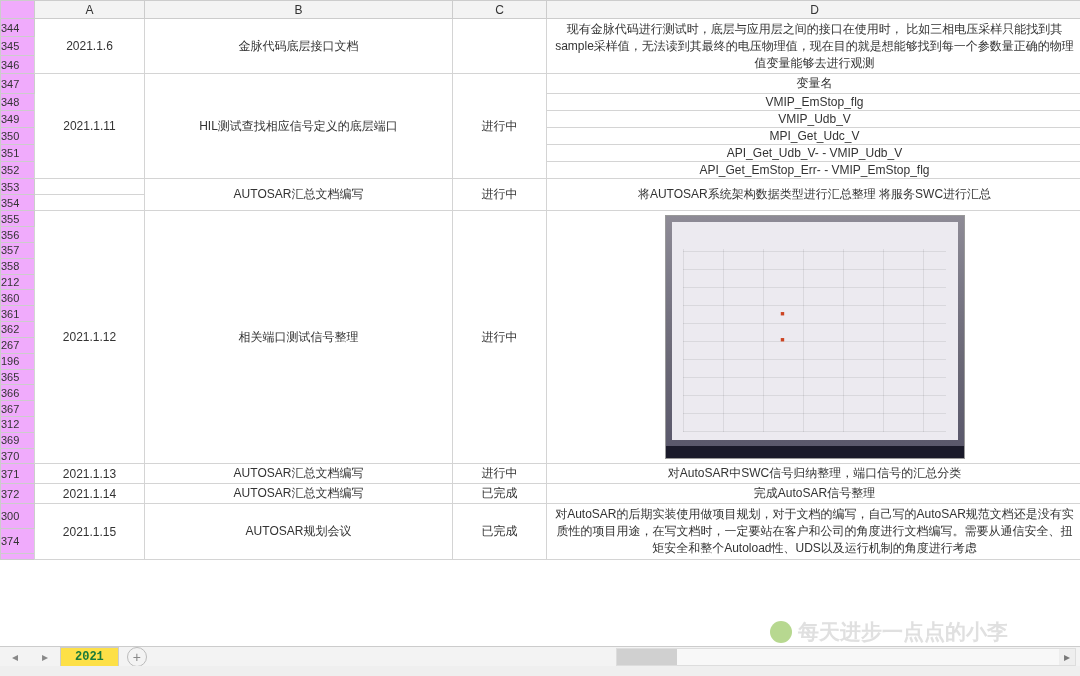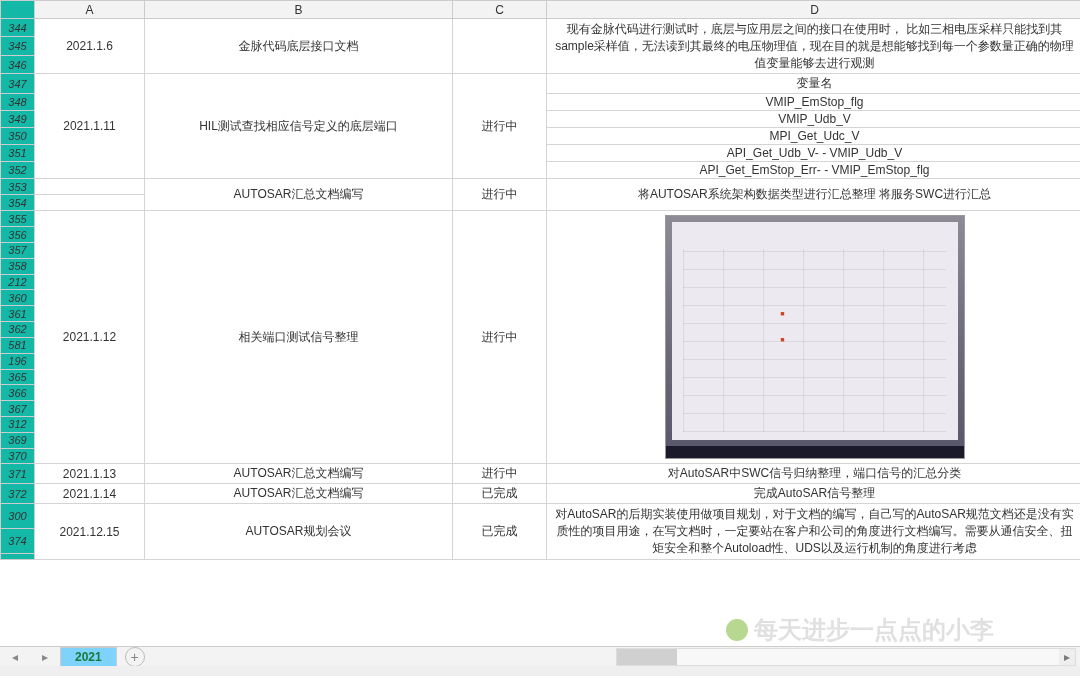--- a/index.html
+++ b/index.html
@@ -26,28 +26,26 @@
   .col-hdr {
     background: #f3f3f3;
     border: 1px solid #ccc;
     text-align: center;
     font-weight: normal;
     font-size: 12px;
     color: #333;
     height: 18px;
   }
   .row-hdr {
-    background: #14b8a6;
+    background: #f0abfc;
     border: 1px solid #ccc;
-    text-align: center;
     font-weight: normal;
     font-size: 11px;
     color: #333;
     width: 34px;
-    font-style: italic;
   }
   td.cell {
     border: 1px solid #d4d4d4;
     text-align: center;
     vertical-align: middle;
     font-size: 12px;
     padding: 1px 2px;
     height: 16px;
     overflow: hidden;
   }
@@ -80,42 +78,43 @@
     bottom: 10px; left: 0; right: 0; height: 20px;
     background: #f3f3f3;
     border-top: 1px solid #ccc;
     display: flex;
     align-items: center;
     font-size: 12px;
   }
   .tab-nav { width: 60px; display:flex; justify-content:space-around; color:#888; }
   .tab {
     padding: 2px 14px;
-    background: #7dd3fc;
+    background: #fde047;
     border: 1px solid #ccc;
     border-bottom: none;
     color: #1a7a3a;
     font-weight: bold;
+    font-family: Liberation Mono, monospace;
   }
   .tab-add {
     width: 20px; height: 20px; border-radius: 50%;
     border: 1px solid #bbb; text-align:center; line-height:18px;
     margin-left: 8px; color:#888; font-size:14px;
   }
   .hscroll-area {
     position:absolute; bottom:10px; right:4px; width:460px; height:18px;
     background:#f8f8f8; border:1px solid #ddd;
   }
   .hscroll-thumb { position:absolute; left:0; width:60px; top:0; bottom:0; background:#d0d0d0; }
   .hscroll-right { position:absolute; right:0; width:16px; top:0; bottom:0; background:#eee; text-align:center; line-height:16px; color:#777; }
   .watermark {
     position: absolute;
-    bottom: 30px; right: 86px;
+    bottom: 30px; right: 72px;
     color: #e0e0e0;
-    font-size: 24px;
+    font-size: 21px;
     font-weight: bold;
     display:flex; align-items:center; gap:6px;
     text-shadow: 0 0 2px #fff;
   }
   .wm-icon {
     width:22px; height:22px; border-radius:50%;
     background:#b7d890; display:inline-block;
   }
   .tiny-bottom {
     position:absolute; bottom:0; left:0; right:0; height:10px;
@@ -228,21 +227,21 @@
         <tr>
           <td class="row-hdr">360</td>
         </tr>
         <tr>
           <td class="row-hdr">361</td>
         </tr>
         <tr>
           <td class="row-hdr">362</td>
         </tr>
         <tr>
-          <td class="row-hdr">581</td>
+          <td class="row-hdr">267</td>
         </tr>
         <tr>
           <td class="row-hdr">196</td>
         </tr>
         <tr>
           <td class="row-hdr">365</td>
         </tr>
         <tr>
           <td class="row-hdr">366</td>
         </tr>
@@ -267,21 +266,21 @@
         </tr>
         <tr>
           <td class="row-hdr">372</td>
           <td class="cell">2021.1.14</td>
           <td class="cell">AUTOSAR汇总文档编写</td>
           <td class="cell">已完成</td>
           <td class="cell">完成AutoSAR信号整理</td>
         </tr>
         <tr>
           <td class="row-hdr">300</td>
-          <td class="cell" rowspan="3">2021.12.15</td>
+          <td class="cell" rowspan="3">2021.1.15</td>
           <td class="cell" rowspan="3">AUTOSAR规划会议</td>
           <td class="cell" rowspan="3">已完成</td>
           <td class="cell" rowspan="3" style="white-space: normal; line-height: 1.4; padding: 2px 4px;">对AutoSAR的后期实装使用做项目规划，对于文档的编写，自己写的AutoSAR规范文档还是没有实质性的项目用途，在写文档时，一定要站在客户和公司的角度进行文档编写。需要从通信安全、扭矩安全和整个Autoload性、UDS以及运行机制的角度进行考虑</td>
         </tr>
         <tr>
           <td class="row-hdr">374</td>
         </tr>
         <tr>
           <td class="row-hdr" style="height: 6px;"></td>
         </tr>

